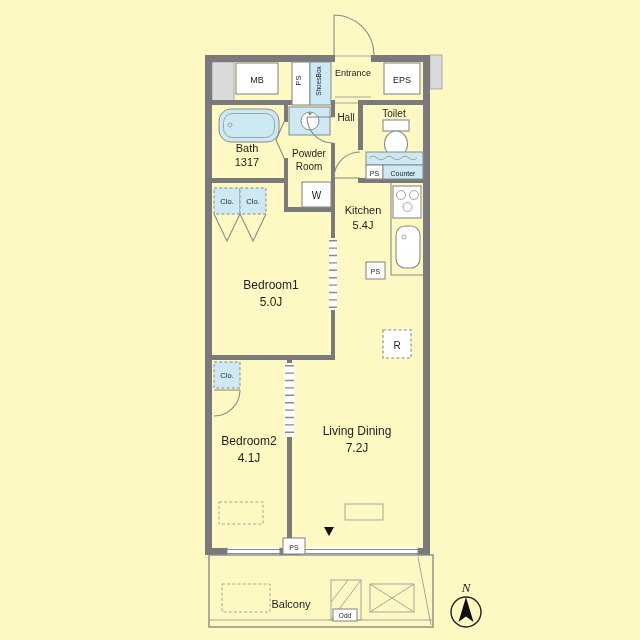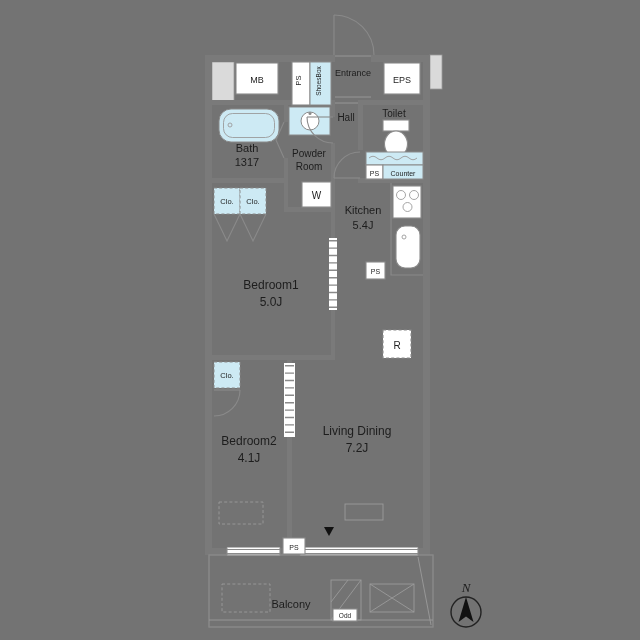--- a/index.html
+++ b/index.html
@@ -1,16 +1,16 @@
 <!DOCTYPE html>
 <html><head>
 <meta charset="utf-8">
 <style>
   html,body{margin:0;padding:0;background:#ffffff;}
-  .canvas{width:640px;height:640px;background:#737373;position:relative;font-family:"Liberation Sans",sans-serif;}
+  .canvas{width:640px;height:640px;background:#fef9c3;position:relative;font-family:"Liberation Sans",sans-serif;}
   .wall{fill:#7a7a7a;}
   .gray{fill:#dadada;stroke:#9b9b9b;stroke-width:0.8;}
   .fx{fill:#cdeaf4;stroke:#8a8a8a;stroke-width:1;}
   .box{fill:#ffffff;stroke:#8a8a8a;stroke-width:1.1;}
   .ln{stroke:#8a8a8a;stroke-width:1.1;fill:none;}
   .thin{stroke:#9b9b9b;stroke-width:0.9;fill:none;}
   .dash{stroke-dasharray:3 2.2;}
   text{fill:#1d1d1d;font-family:"Liberation Sans",sans-serif;}
   .serif{font-family:"Liberation Serif",serif;font-style:italic;}
 </style>

